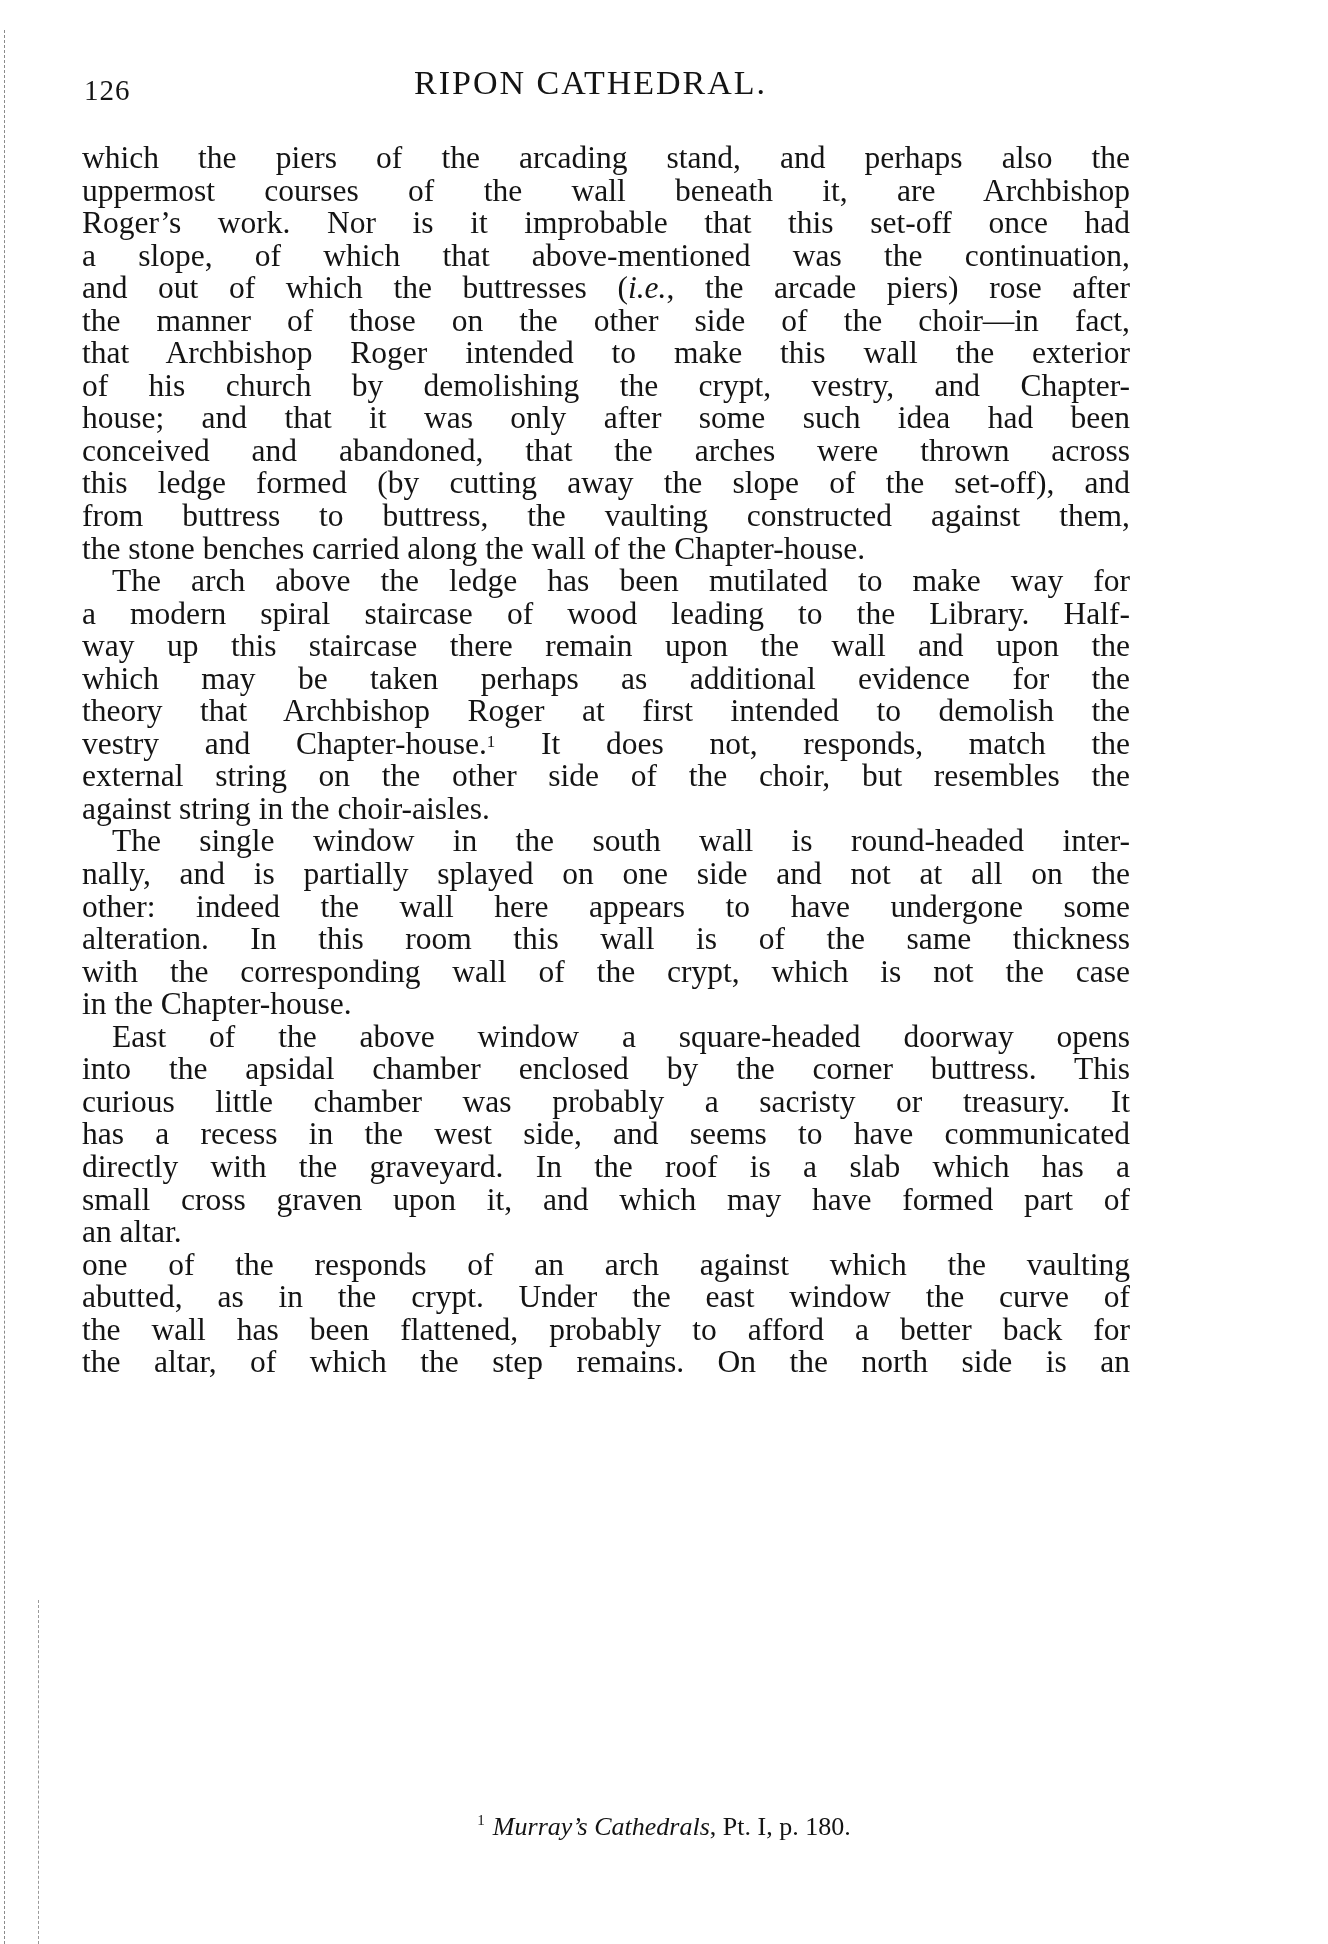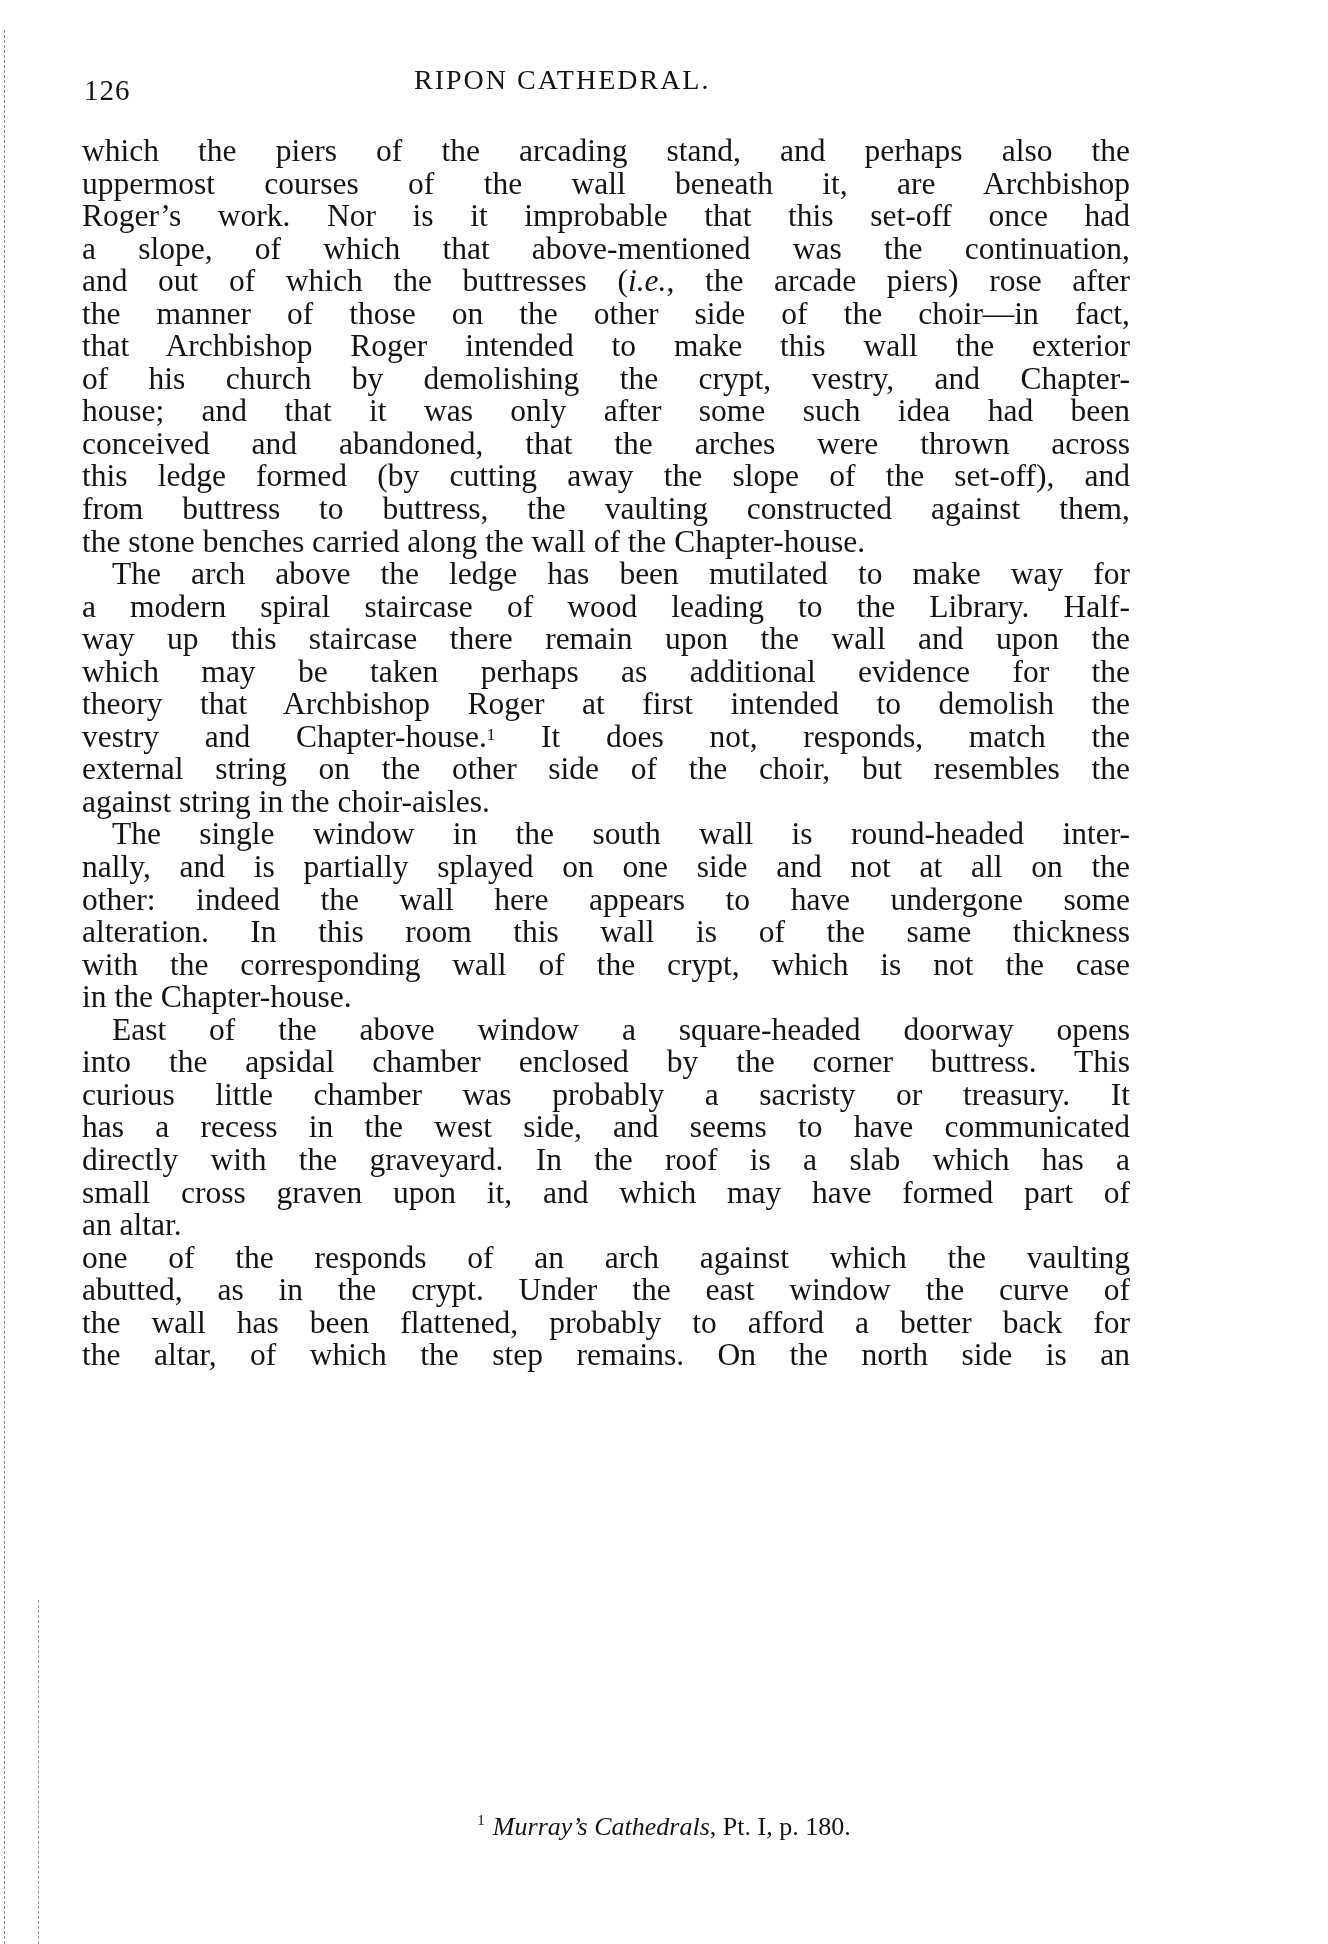--- a/index.html
+++ b/index.html
@@ -41,26 +41,26 @@
       left: 0;
       top: 0;
       font-size: 29px;
       letter-spacing: 1px;
       margin-top: 14px;
     }
     .running-title {
       position: absolute;
       left: 330px;
       top: 4px;
-      font-size: 28px;
+      font-size: 34px;
       letter-spacing: 2px;
     }
     .body-text {
       position: absolute;
-      top: 135px;
+      top: 142px;
       left: 82px;
       width: 1048px;
     }
     .line {
       display: block;
       height: 32.55px;
       line-height: 32.55px;
       font-size: 31.5px;
       white-space: nowrap;
       text-align: justify;

